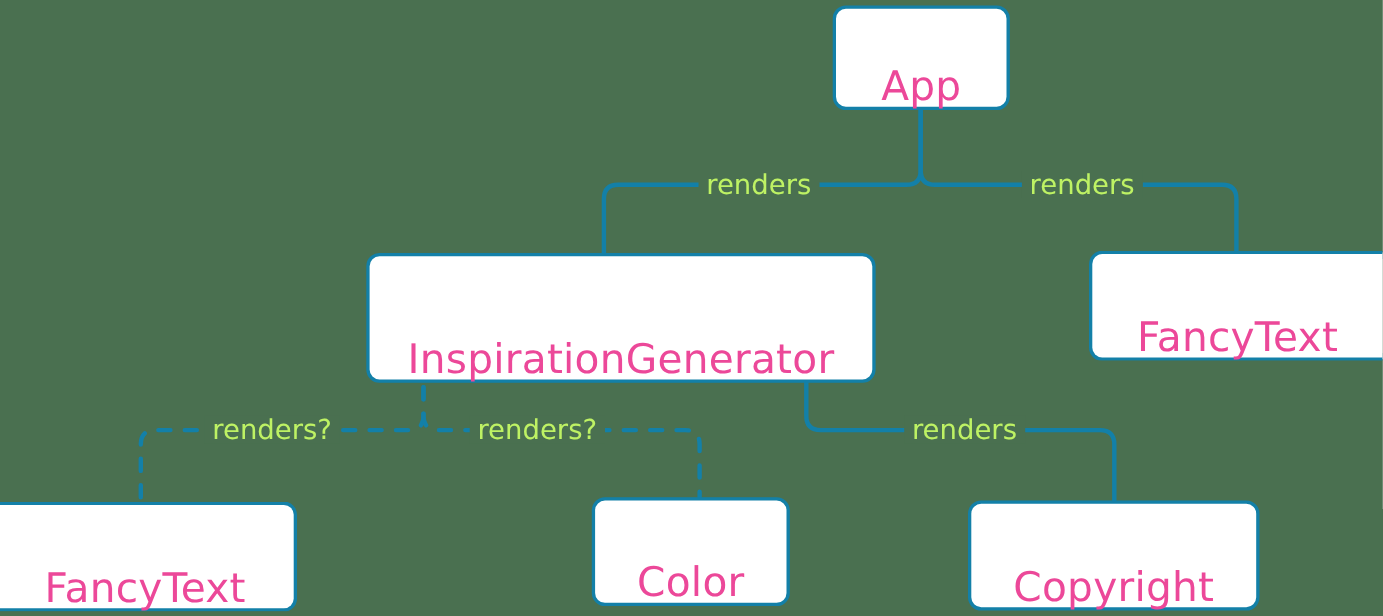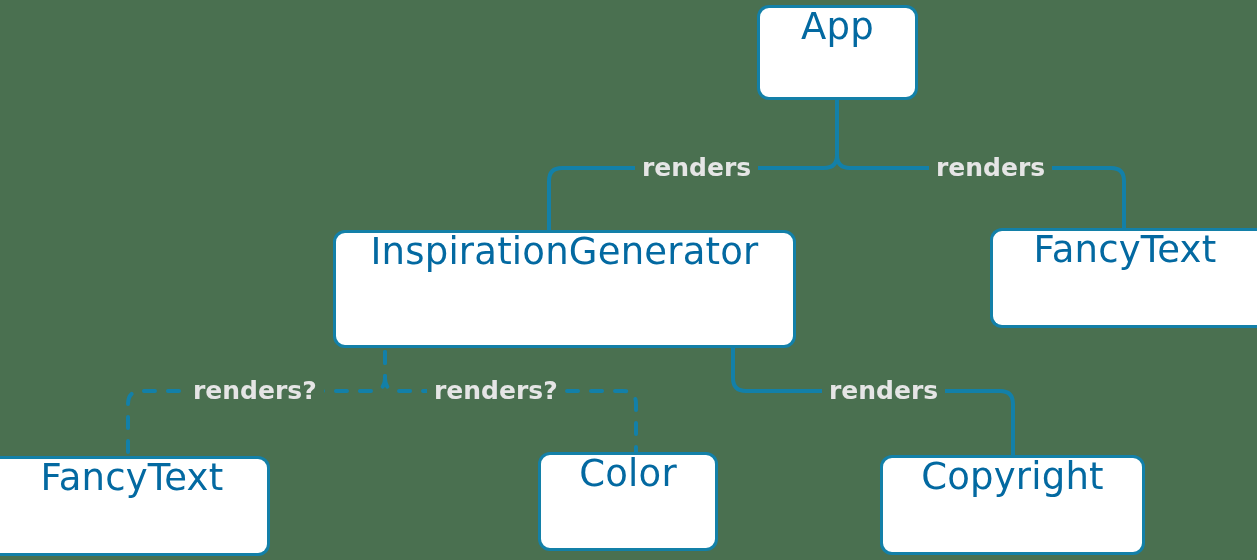--- a/index.html
+++ b/index.html
@@ -25,38 +25,38 @@
     width: 1257px;
     height: 560px;
   }
   .node {
     position: absolute;
     box-sizing: border-box;
     background: #ffffff;
     border: 3px solid #1380a8;
     border-radius: 12px;
     display: flex;
-    align-items: flex-start;
+    align-items: flex-end;
     justify-content: center;
-    color: #0369a1;
+    color: #ec4899;
     font-family: "DejaVu Sans", sans-serif;
     font-weight: 400;
     letter-spacing: 0.2px;
     z-index: 5;
   }
   .node-label {
     white-space: nowrap;
     line-height: 1;
   }
   .edge-label {
     position: absolute;
-    color: #e5e5e5;
+    color: #bef264;
     font-family: "DejaVu Sans", sans-serif;
     font-size: 25px;
-    font-weight: 700;
+    font-weight: 400;
     white-space: nowrap;
     z-index: 6;
     background: #4a7050;
     padding: 0 7px;
     line-height: 1;
   }
 
   
   #node-app        { left: 757px;  top: 5px;   width: 161px; height: 95px;  font-size: 37px; }
   #node-inspgen    { left: 333px;  top: 230px; width: 463px; height: 118px;  font-size: 37px; }

